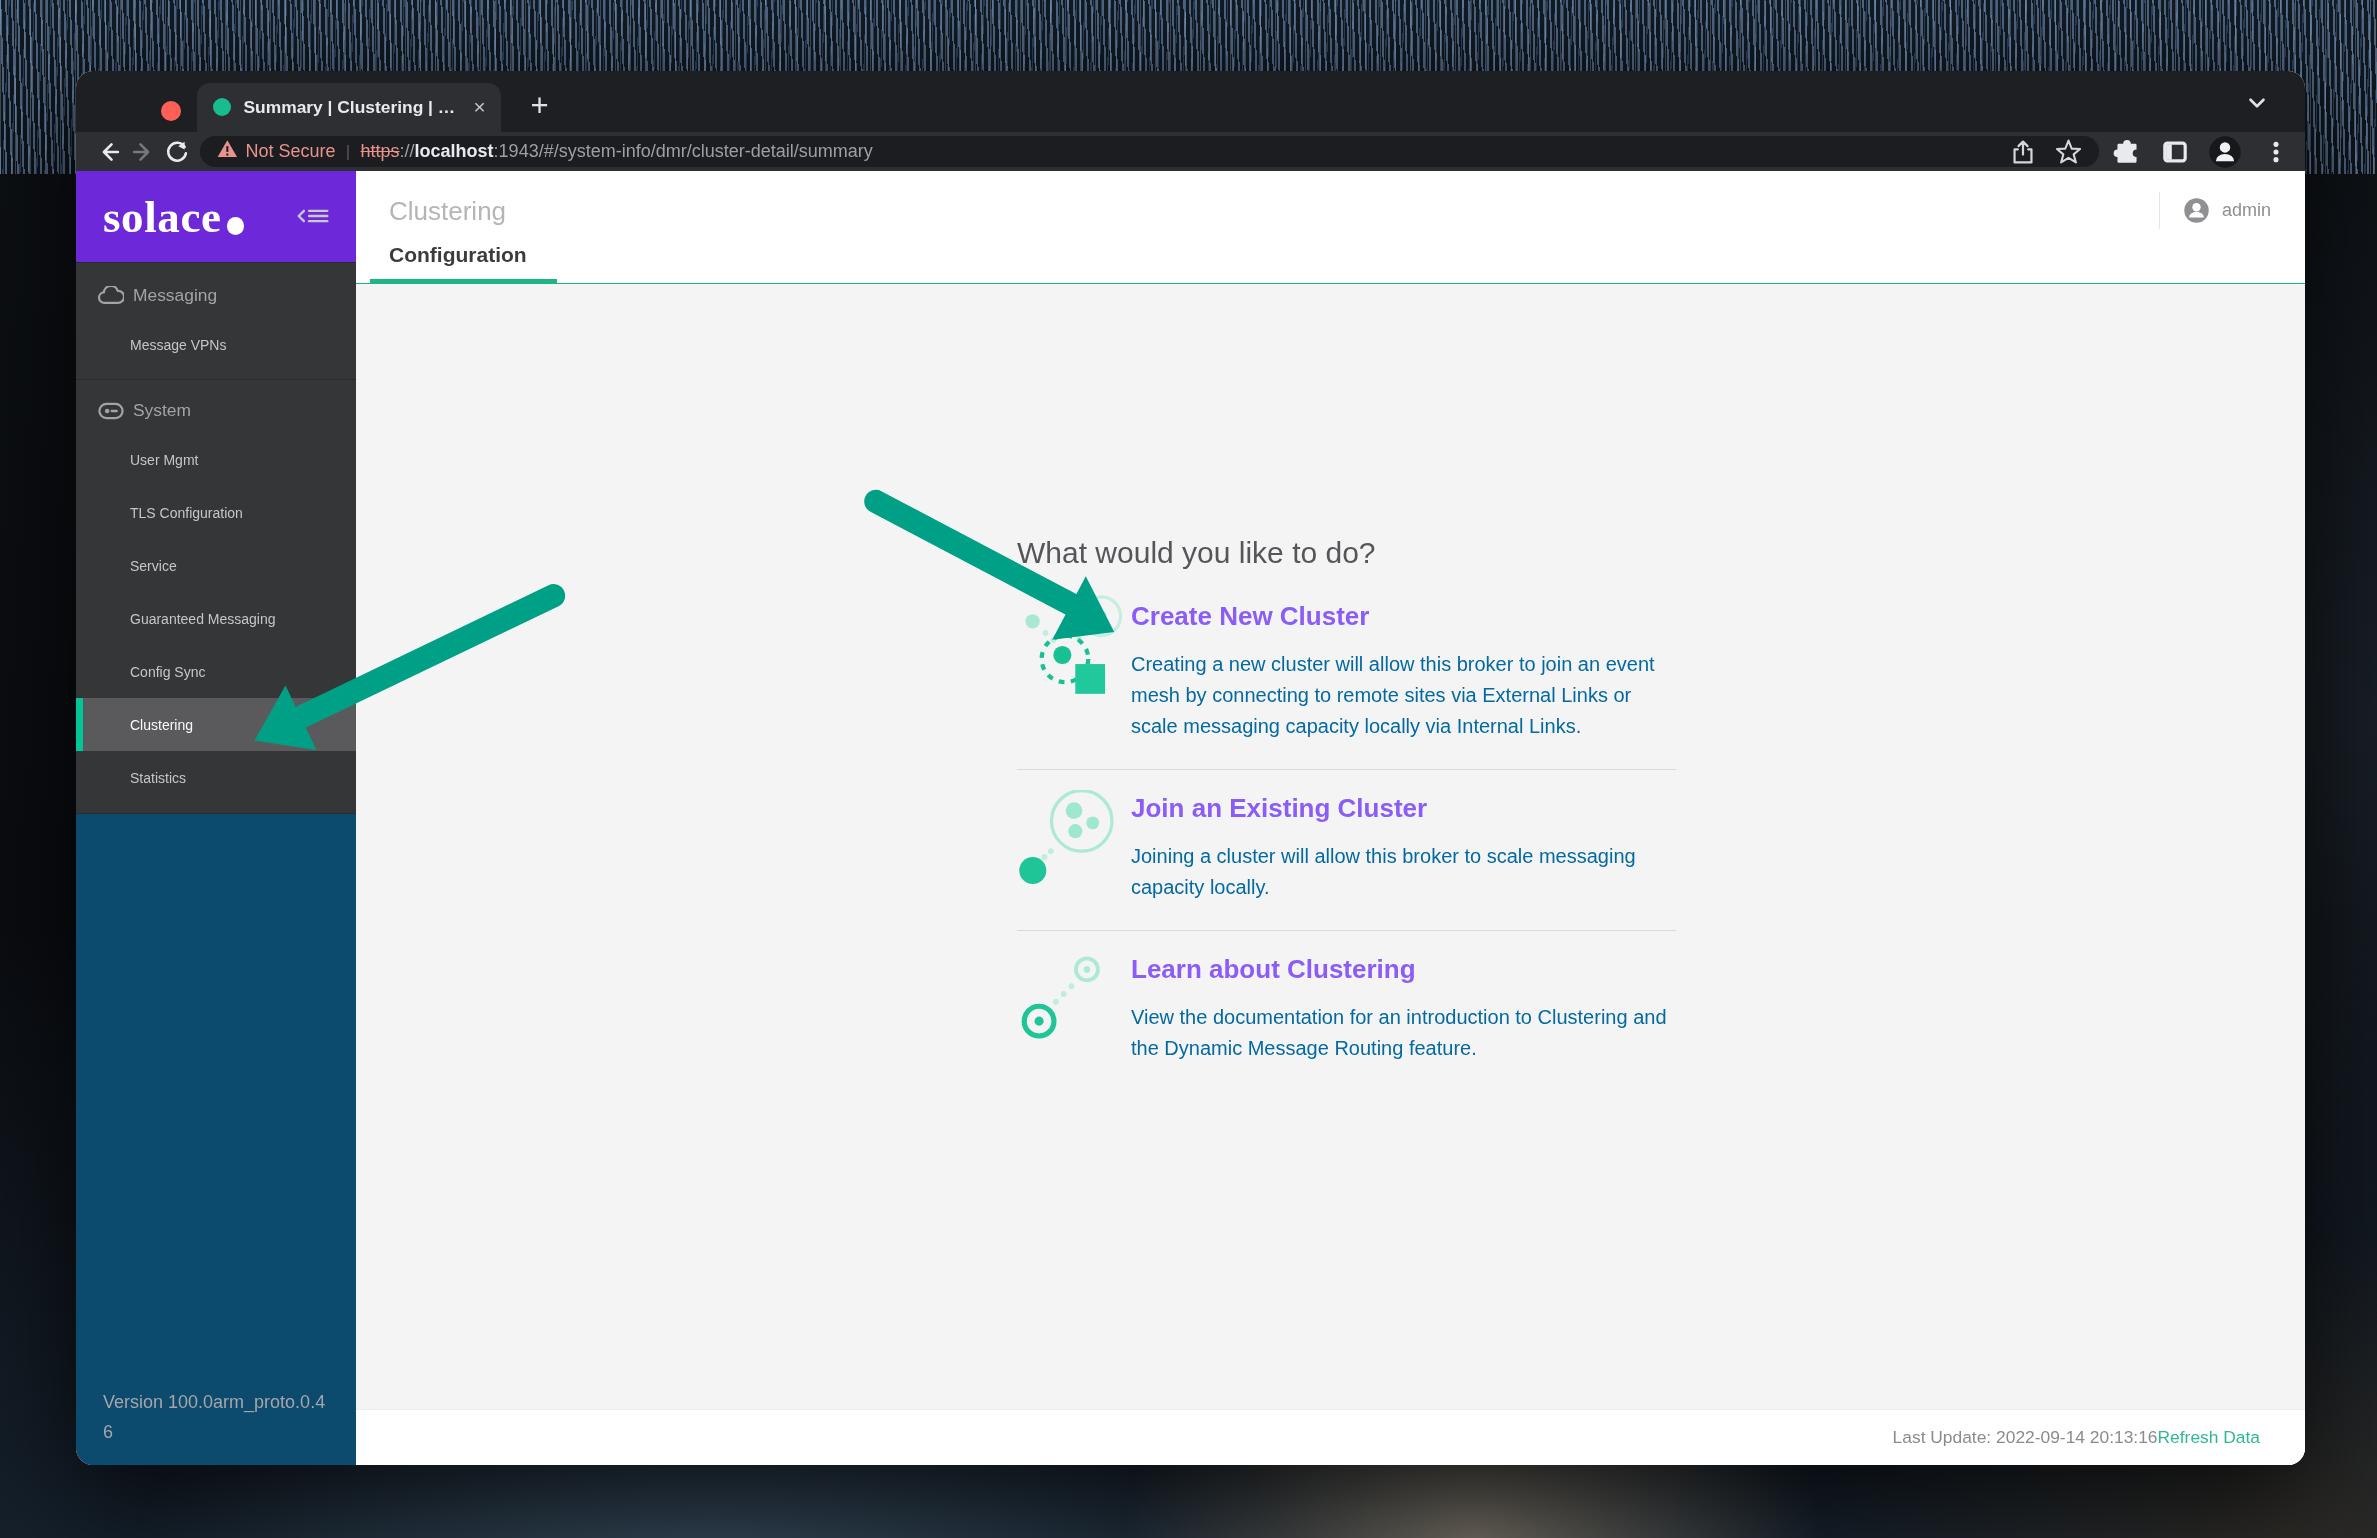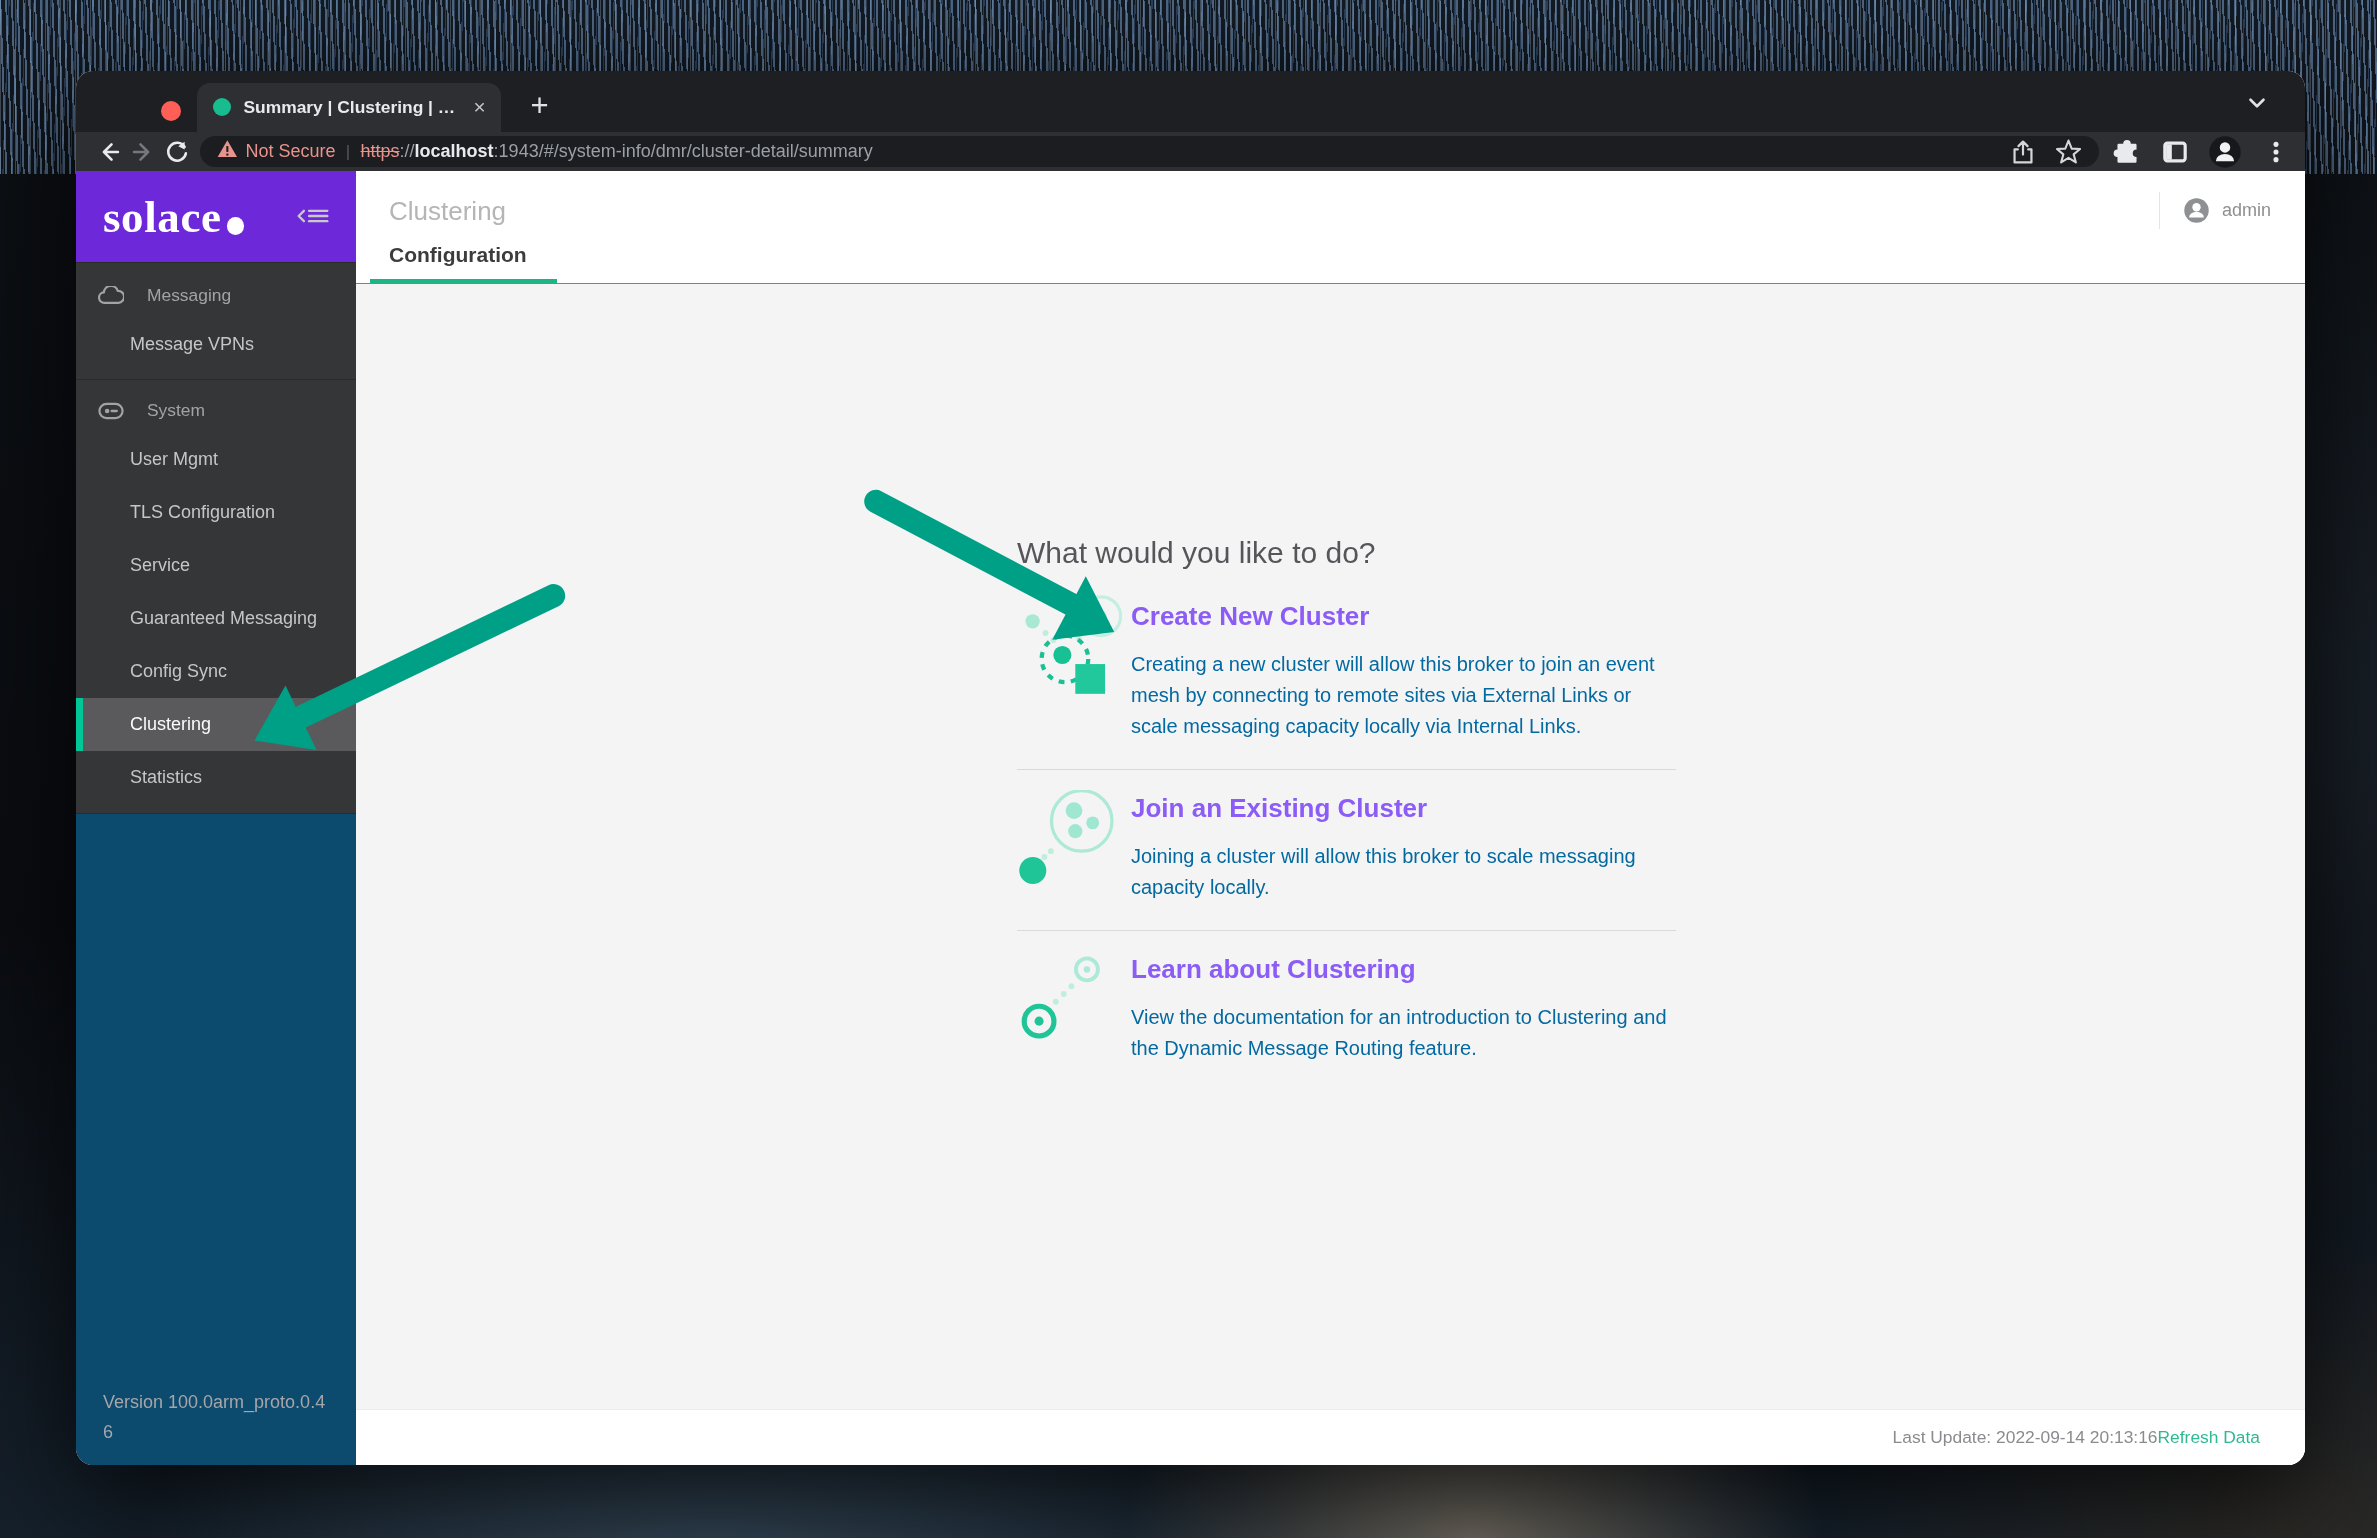--- a/index.html
+++ b/index.html
@@ -59,23 +59,23 @@
 
   .sidebar{flex:none;width:280px;background:#353638;display:flex;flex-direction:column;}
   .logo-block{flex:none;height:92px;background:#6d28d9;border-bottom:1.3px solid #2a2a2c;
     display:flex;align-items:center;padding:0 27px;position:relative;}
   .logo{font-family:"Liberation Serif","DejaVu Serif",serif;font-weight:700;font-size:45px;
     color:#fff;letter-spacing:0.6px;display:flex;align-items:baseline;}
   .logo-dot{width:17.4px;height:17.4px;border-radius:50%;background:#fff;margin-left:5.2px;
     align-self:flex-end;margin-bottom:7.8px;}
   .collapse{position:absolute;right:26px;top:50%;transform:translateY(-50%);}
   .nav{padding-top:10.3px;}
-  .nav-section{height:45px;display:flex;align-items:center;gap:23px;padding-left:22px;
+  .nav-section{height:45px;display:flex;align-items:center;gap:9px;padding-left:22px;
     color:#a2a3a5;font-size:17.4px;}
-  .nav-item{height:53px;display:flex;align-items:center;padding-left:54px;font-size:18px;
+  .nav-item{height:53px;display:flex;align-items:center;padding-left:54px;font-size:14px;
     color:#c6c6c8;position:relative;cursor:pointer;}
   .nav-item.selected{background:#5a5a5d;color:#fbfbfb;}
   .nav-item.selected::before{content:"";position:absolute;left:0;top:0;bottom:0;width:7px;background:#00c795;}
   .nav-divider{height:1.3px;background:#2b2b2d;margin:7.8px 0;}
   .sidebar-lower{flex:1;margin-top:9px;background:#0c4a6e;border-top:1.3px solid #2b2b2d;
     display:flex;flex-direction:column;justify-content:flex-end;padding:0 27px 18px;
     font-size:18px;color:#a6a6a9;line-height:30px;}
 
   .main{flex:1;display:flex;flex-direction:column;min-width:0;position:relative;}
   .main-header{flex:none;background:#fff;position:relative;}

